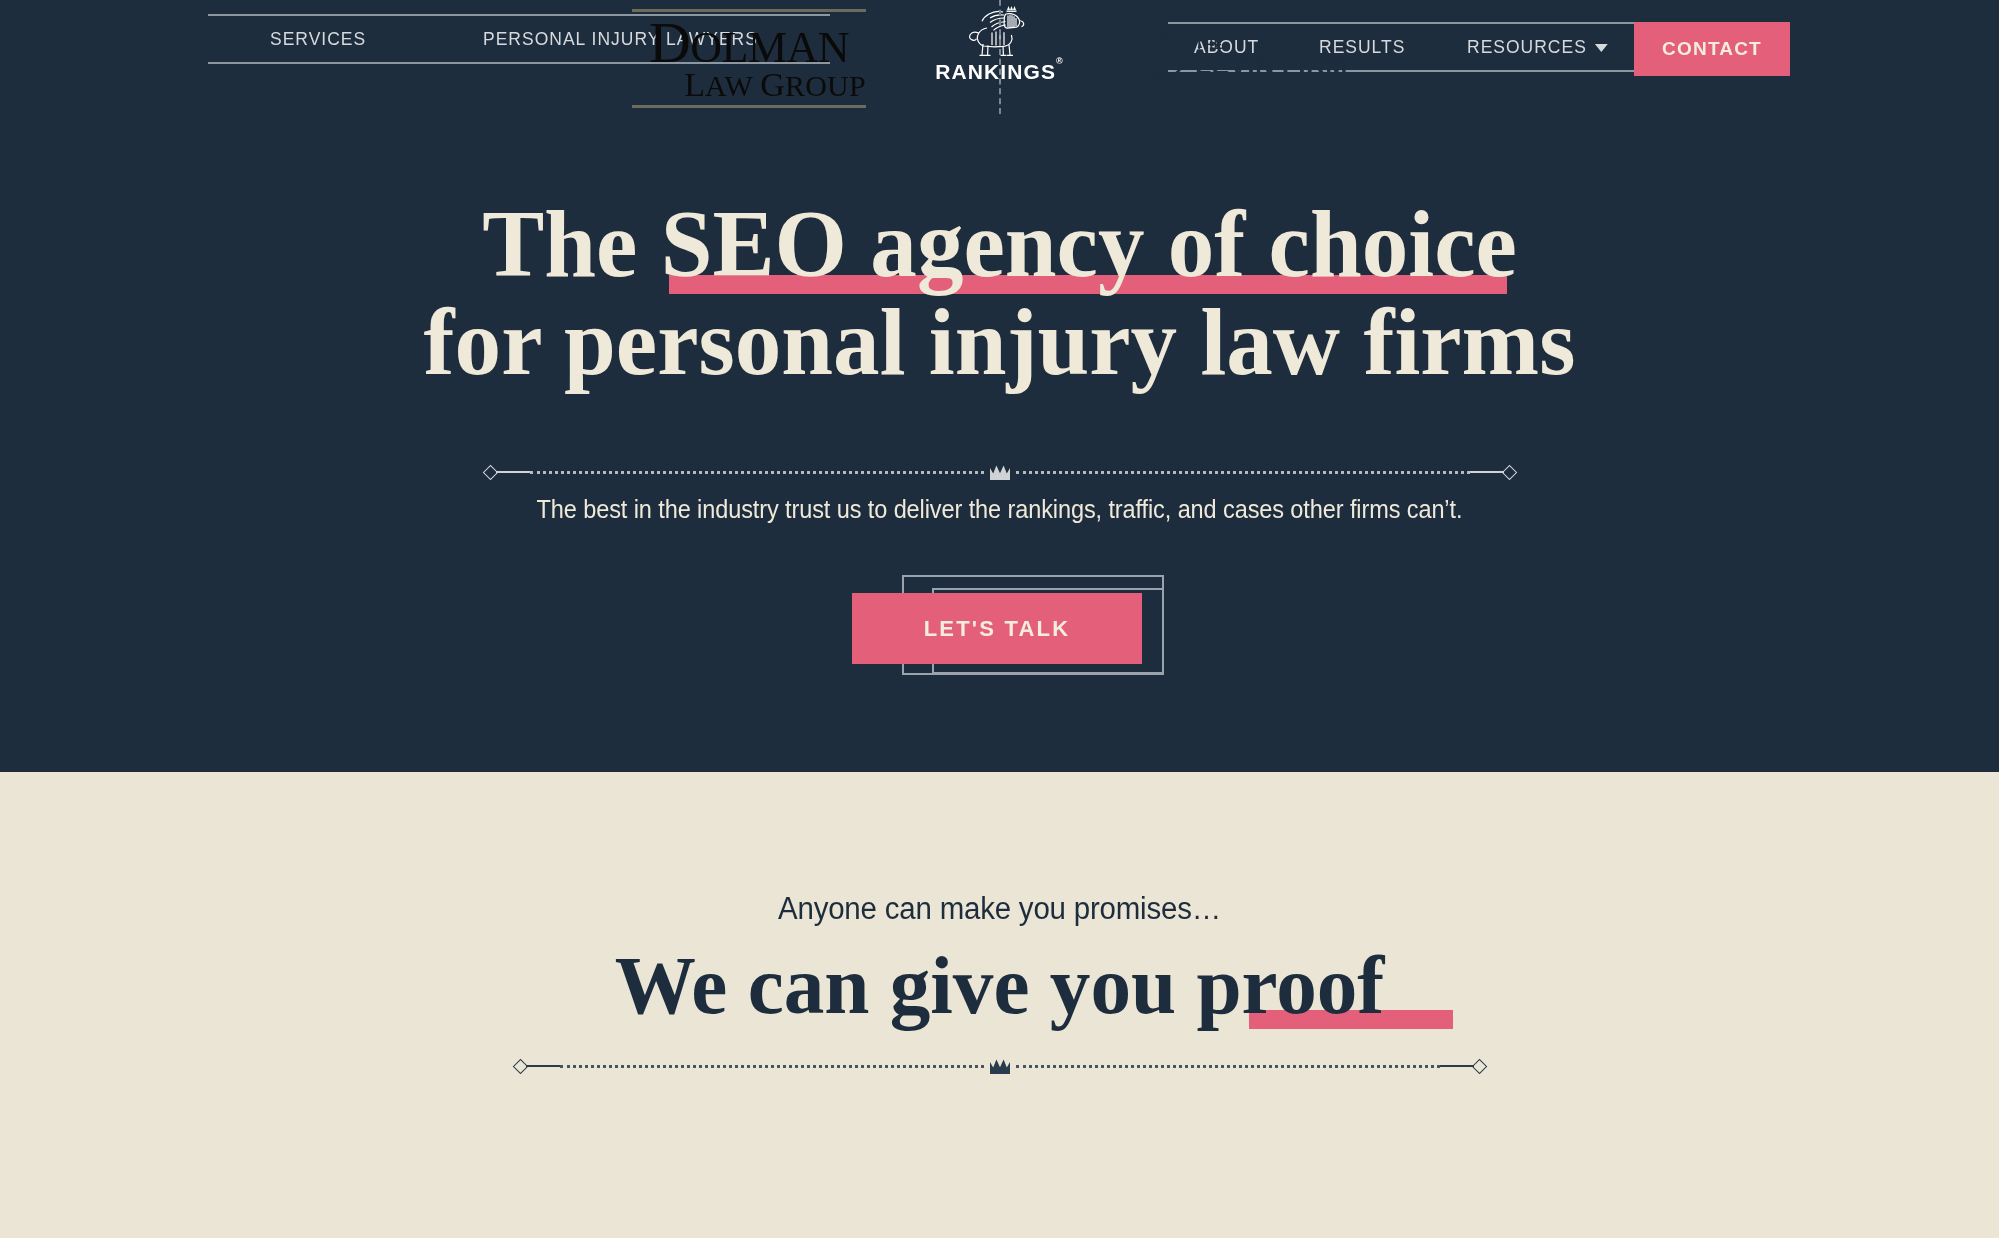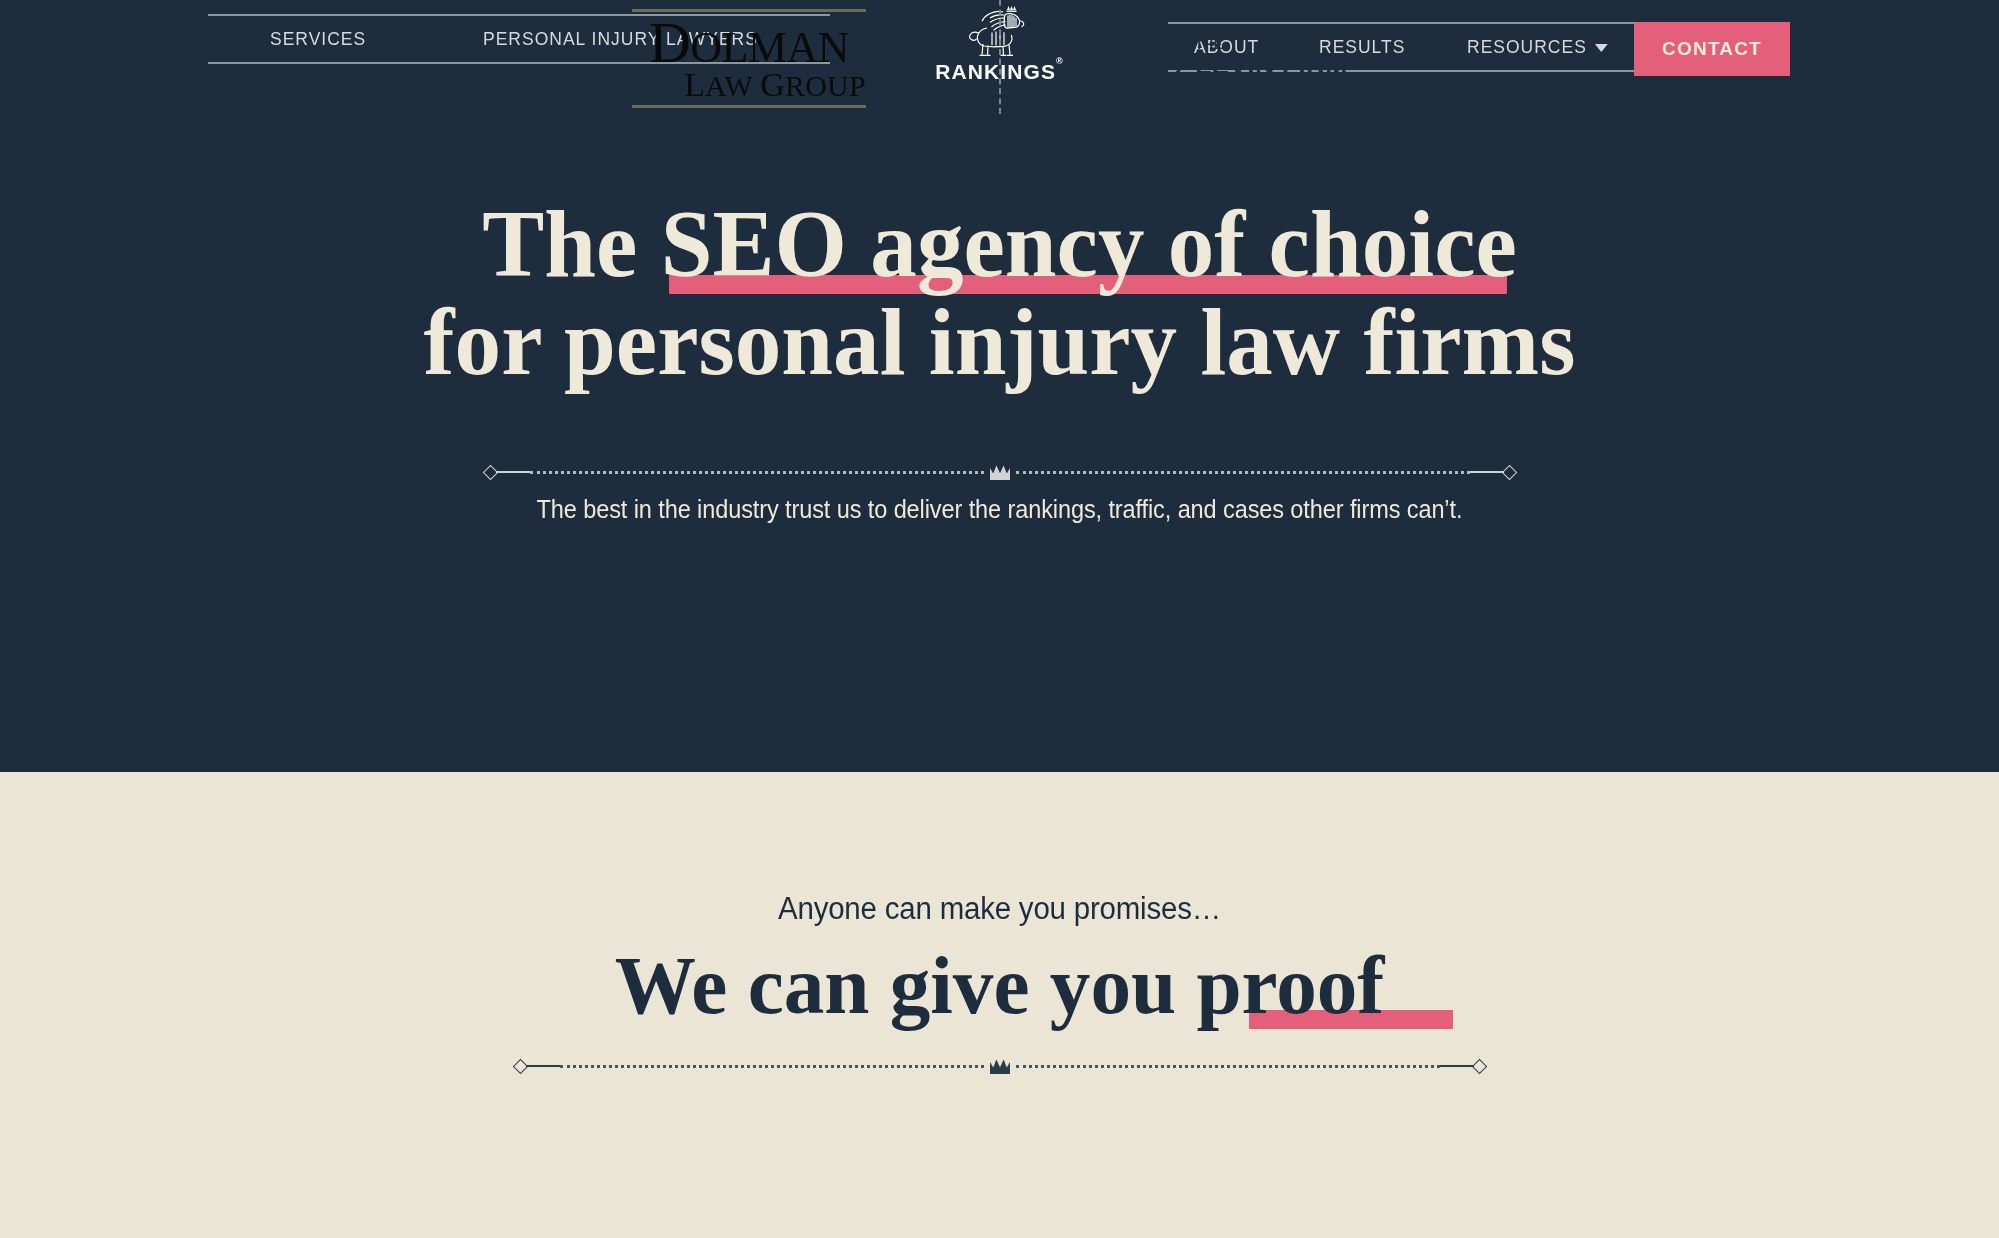--- a/index.html
+++ b/index.html
@@ -470,20 +470,25 @@
           <path d="M1 16 L1 4 L4.2 9.5 L7.4 1.5 L11 9.2 L14.6 1.5 L17.8 9.5 L21 4 L21 16 Z" fill="#cfd3d6"></path>
         </svg>
       </span>
       <span class="dv-line"></span>
       <span class="dv-solid"></span>
       <span class="dv-diamond"></span>
     </div>
 
     <p class="subtitle">The best in the industry trust us to deliver the rankings, traffic, and cases other firms can’t.</p>
 
+    <div class="cta-wrap">
+      <span class="cta-frame"></span>
+      <span class="cta-frame2"></span>
+      <button class="cta-btn">LET'S TALK</button>
+    </div>
 
   </section>
 
   <section class="proof">
 
     <p class="proof-eyebrow">Anyone can make you promises…</p>
 
     <h2 class="proof-head">
       <span class="ph-mark"></span>
       <span class="ph">We can give you proof</span>

